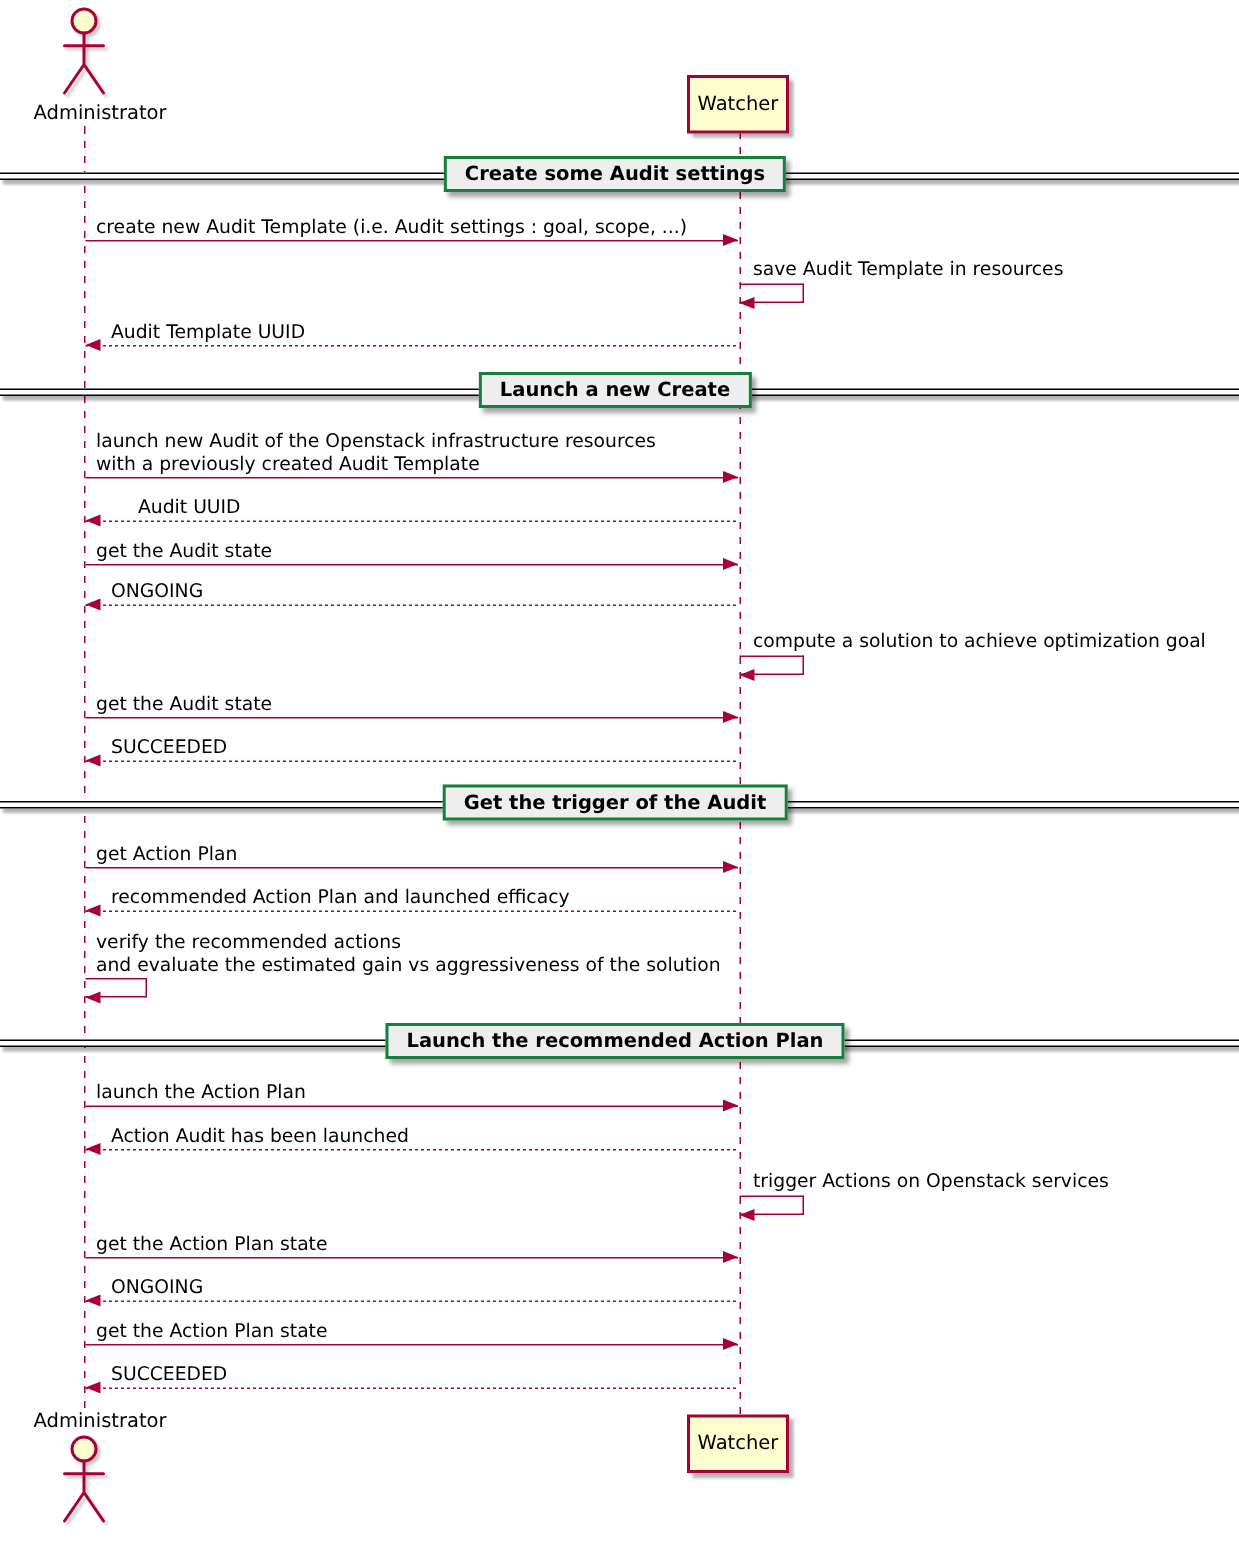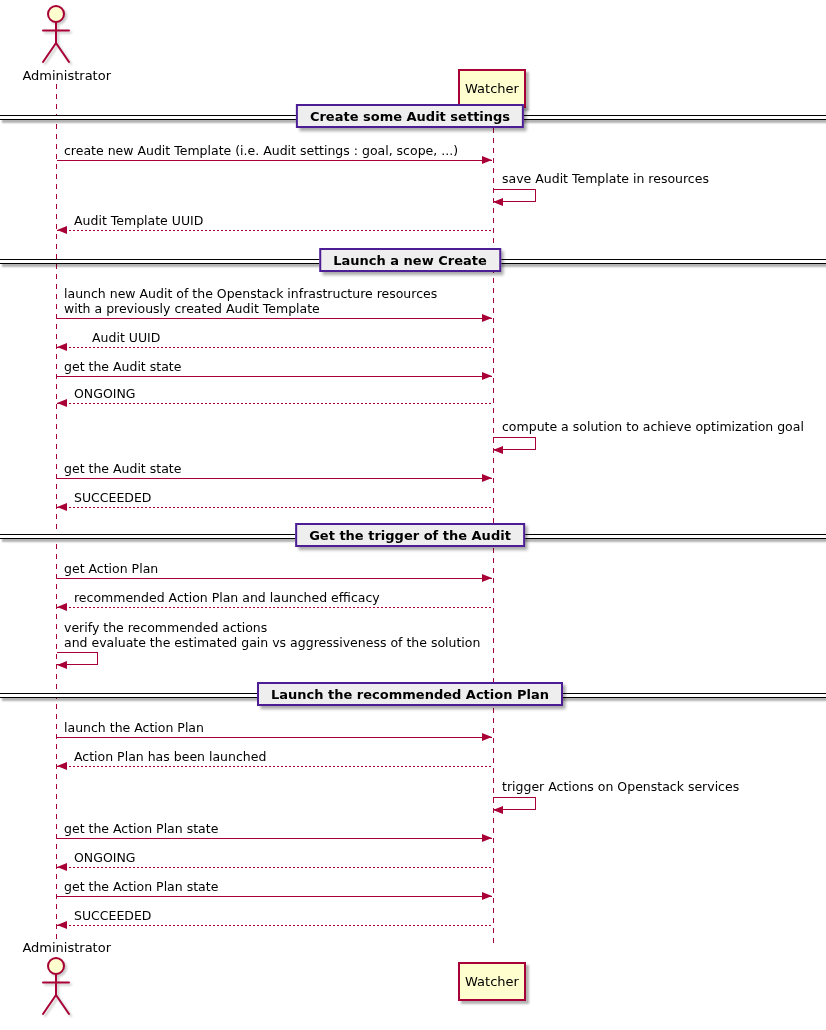--- a/index.html
+++ b/index.html
@@ -35,30 +35,29 @@
     border-right:10px solid var(--accent,#A80036);
   }
   .divlines {
     position:absolute; left:0; width:826px; height:3px; background:#fff;
     border-top:1px solid #000; border-bottom:1px solid #000;
     box-shadow:2px 3px 2px rgba(0,0,0,0.30);
   }
   .divbox {
     position:absolute; left:410px; transform:translateX(-50%);
     height:24px; box-sizing:border-box; background:var(--divider_fill,#EEEEEE);
-    border:2px solid #4c1d95; padding:0 12px; font-size:13px; font-weight:bold;
+    border:2px solid #15803d; padding:0 12px; font-size:13px; font-weight:bold;
     display:flex; align-items:center; white-space:nowrap;
     box-shadow:3px 3px 3px rgba(0,0,0,0.35);
   }
   .pbox {
     position:absolute; width:68px; height:39px; box-sizing:border-box;
     background:var(--participant_fill,#FEFECE); border:2px solid var(--accent,#A80036);
     font-size:13px; display:flex; align-items:center; justify-content:center;
     box-shadow:3px 3px 2px rgba(0,0,0,0.30);
-    margin-top:19px;
   }
   .alabel { position:absolute; width:112px; text-align:right; font-size:13px; line-height:15px; }
   .actor-figure { position:absolute; filter:drop-shadow(2.5px 2.5px 1px rgba(0,0,0,0.22)); }
 </style>
 </head>
 <body>
 
 <div class="stage">
 
   <div class="lifeline" style="left:56px; top:84px; height:857px"></div>
@@ -160,21 +159,21 @@
     <div class="divlines" style="top:693px"></div>
     <div class="divbox" style="top:682px">Launch the recommended Action Plan</div>
   </div>
 
   <div>
     <div class="mtext" style="left:64px; top:720px">launch the Action Plan</div>
     <div class="arr right" style="top:737px"></div>
   </div>
 
   <div>
-    <div class="mtext" style="left:74px; top:749px">Action Plan has been launched</div>
+    <div class="mtext" style="left:74px; top:749px">Action Audit has been launched</div>
     <div class="arr dash left" style="top:766px"></div>
   </div>
 
   <div>
     <div class="mtext" style="left:502px; top:779px">trigger Actions on Openstack services</div>
     <div class="loop" style="left:493px; top:797px"></div>
   </div>
 
   <div>
     <div class="mtext" style="left:64px; top:821px">get the Action Plan state</div>

